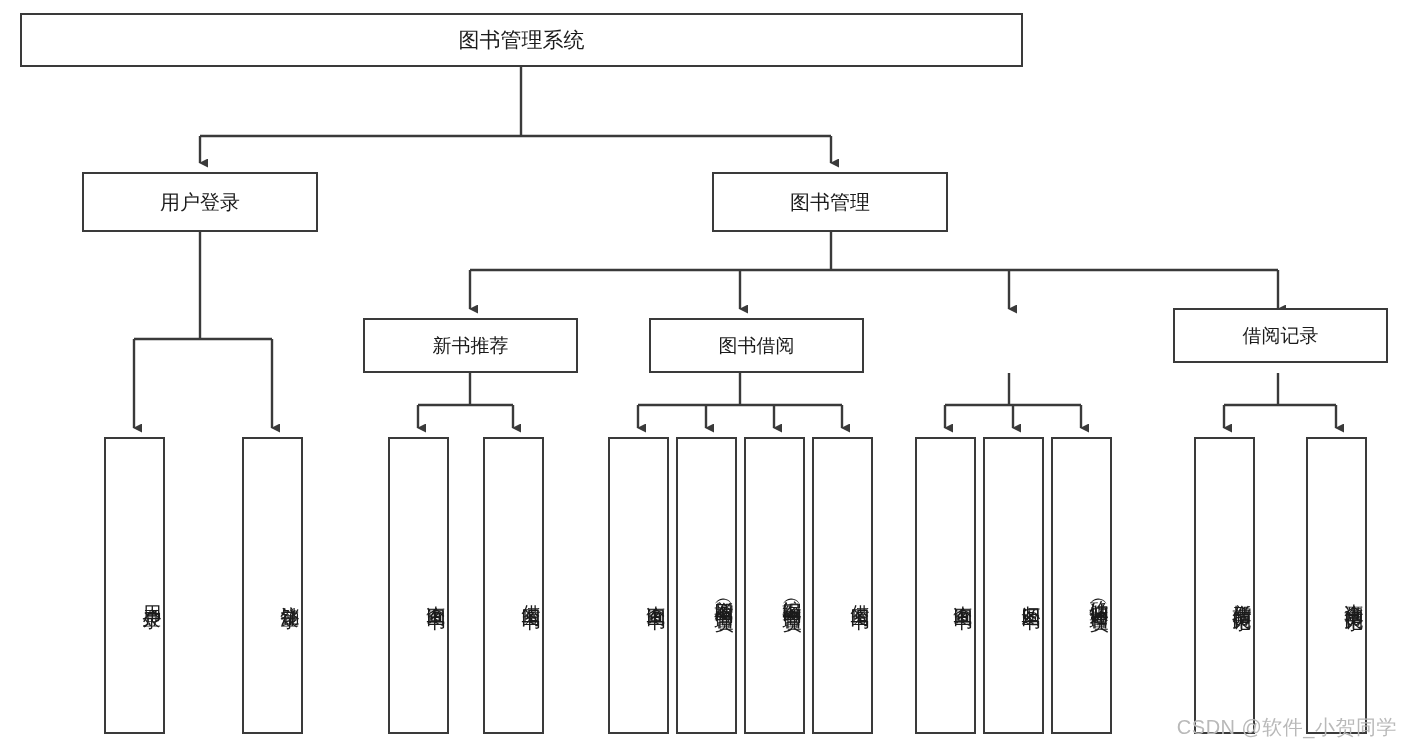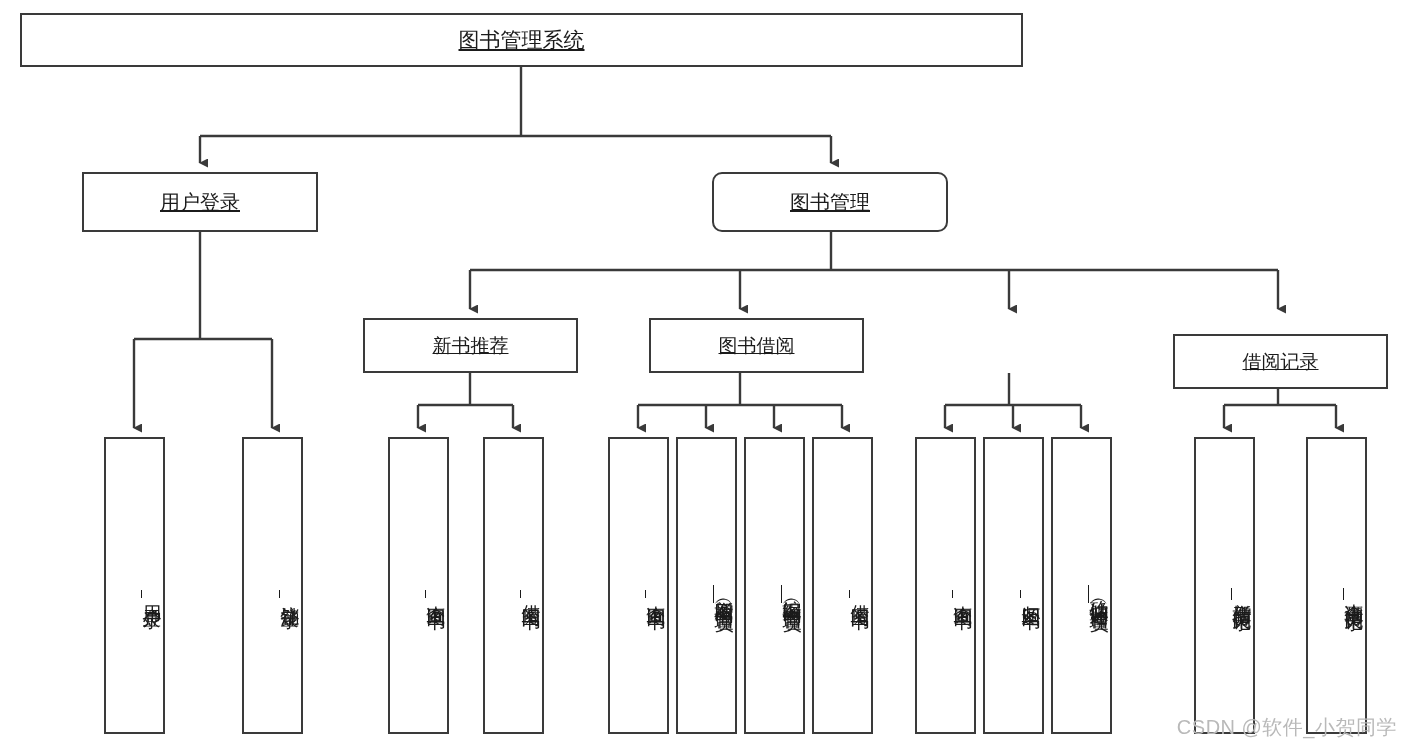--- a/index.html
+++ b/index.html
@@ -29,21 +29,20 @@
     position: absolute;
     box-sizing: border-box;
     background: #ffffff;
     border: 2px solid #3a3a3a;
     display: flex;
     align-items: center;
     justify-content: center;
     color: #1b1b1b;
     text-align: center;
     line-height: 1.12;
-    text-decoration: underline;
   }
   .node.root {
     font-size: 21px;
   }
   .node.level1 {
     font-size: 20px;
   }
   .node.level2 {
     font-size: 19px;
   }
@@ -126,31 +125,31 @@
     </g>
   </svg>
 
   <div class="node root" style="left:20px; top:13px; width:1003px; height:54px;">
     <span>图书管理系统</span>
   </div>
 
   <div class="node level1" style="left:82px; top:172px; width:236px; height:60px;">
     <span>用户登录</span>
   </div>
-  <div class="node level1" style="left:712px; top:172px; width:236px; height:60px;border-radius:10px;">
+  <div class="node level1" style="left:712px; top:172px; width:236px; height:60px;">
     <span>图书管理</span>
   </div>
 
   <div class="node level2" style="left:363px; top:318px; width:215px; height:55px;">
     <span>新书推荐</span>
   </div>
   <div class="node level2" style="left:633px; top:318px; width:215px; height:55px;margin-left:16px;">
     <span>图书借阅</span>
   </div>
-  <div class="node level2" style="left:1173px; top:334px; width:215px; height:55px;">
+  <div class="node level2" style="left:1173px; top:308px; width:215px; height:55px;">
     <span>借阅记录</span>
   </div>
 
   <div class="node leaf" style="left:104px; top:437px; width:61px; height:297px;">
     <span class="leaf-text">用户登录</span>
   </div>
   <div class="node leaf" style="left:242px; top:437px; width:61px; height:297px;">
     <span class="leaf-text">注销登录</span>
   </div>
   <div class="node leaf" style="left:388px; top:437px; width:61px; height:297px;">

